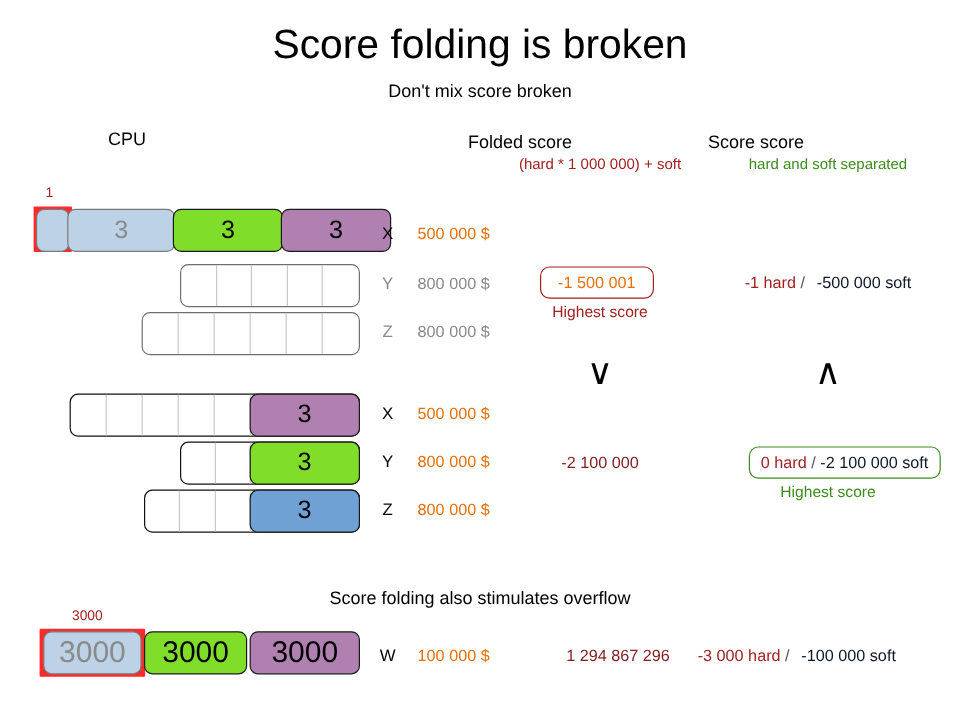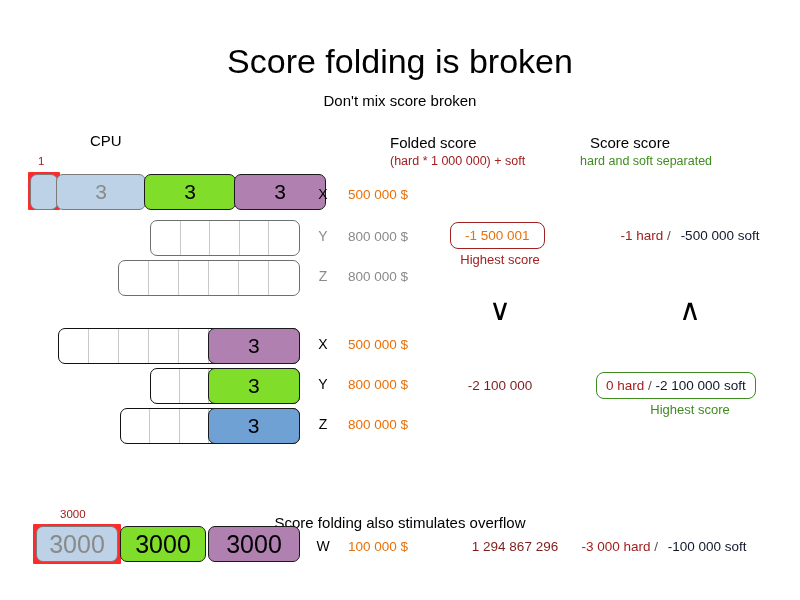--- a/index.html
+++ b/index.html
@@ -8,21 +8,21 @@
     background: #ffffff;
   }
   body {
     width: 800px;
     height: 600px;
     position: relative;
     font-family: "Liberation Sans", sans-serif;
     color: #000000;
     overflow: hidden;
   }
-  .abs { position: absolute; margin-top: 24px; }
+  .abs { position: absolute; }
 
   
   #main-title {
     left: 0; top: 18px; width: 800px;
     text-align: center;
     font-size: 34px;
     font-weight: normal;
     letter-spacing: 0px;
     color: #000;
   }
@@ -39,21 +39,21 @@
     color: #000;
   }
 
   
   .col-head {
     text-align: left;
     font-size: 15px;
     color: #000;
   }
   .col-sub {
-    text-align: left;
+    text-align: center;
     font-size: 12.5px;
   }
   #head-cpu  { left: 90px;  top: 108px; width: 180px; }
   #head-folded { left: 390px; top: 110px; width: 220px; }
   #head-folded-sub { left: 390px; top: 130px; width: 220px; color: #A32020; }
   #head-good { left: 590px; top: 110px; width: 200px; }
   #head-good-sub { left: 580px; top: 130px; width: 220px; color: #3E8C1E; }
 
   
   .bar {
@@ -277,21 +277,21 @@
   <div class="cell" style="width:29.3px;"></div>
   <div class="cell" style="width:29.3px;"></div>
   <div class="cell" style="width:29.3px;"></div>
   <div class="filled seg blue" style="width:92px;">3</div>
 </div>
 <div class="row-letter" style="left:313px; top:416px;">Z</div>
 <div class="row-cost" style="left:348px; top:417px;">800 000 $</div>
 
 <div class="score-folded" style="left:410px; top:378px;">-2 100 000</div>
 
-<div class="boxed-green" style="left:596px; top:372px;text-align:center;">
+<div class="boxed-green" style="left:624px; top:372px;text-align:center;">
   <span class="hard">0 hard</span>
   <span class="slash">/</span>
   <span class="soft">-2 100 000 soft</span>
 </div>
 <div class="caption-green" style="left:580px; top:402px;">Highest score</div>
 
 <div class="abs" id="overflow-title">Score folding also stimulates overflow</div>
 
 <div class="red-label" style="left:60px; top:508px;">3000</div>
 <div class="red-hl" style="left:33px; top:524px; width:88px; height:40px;"></div>

